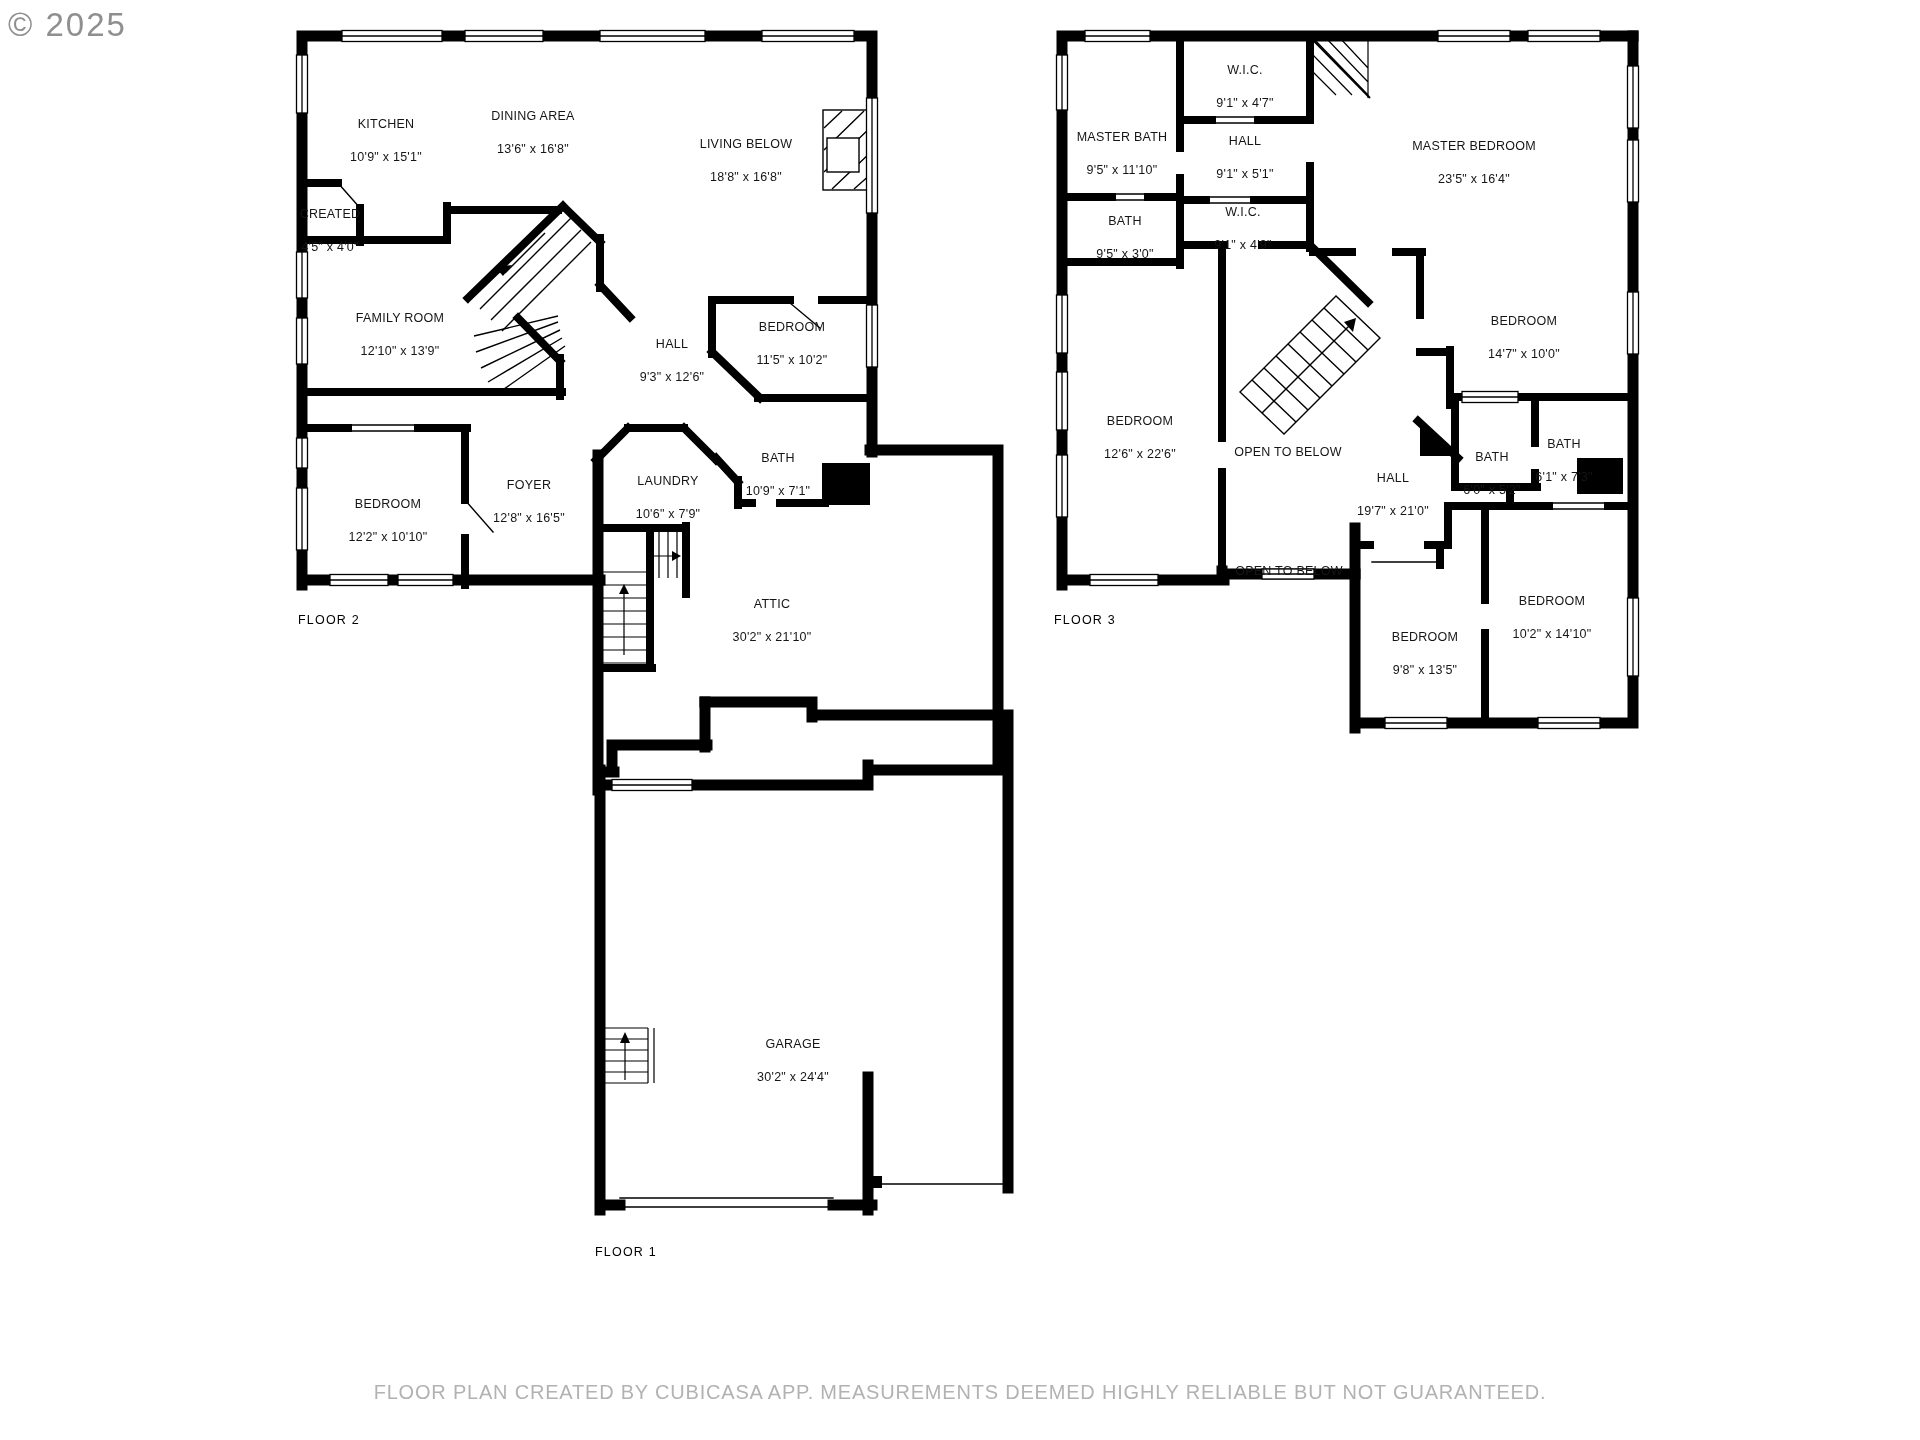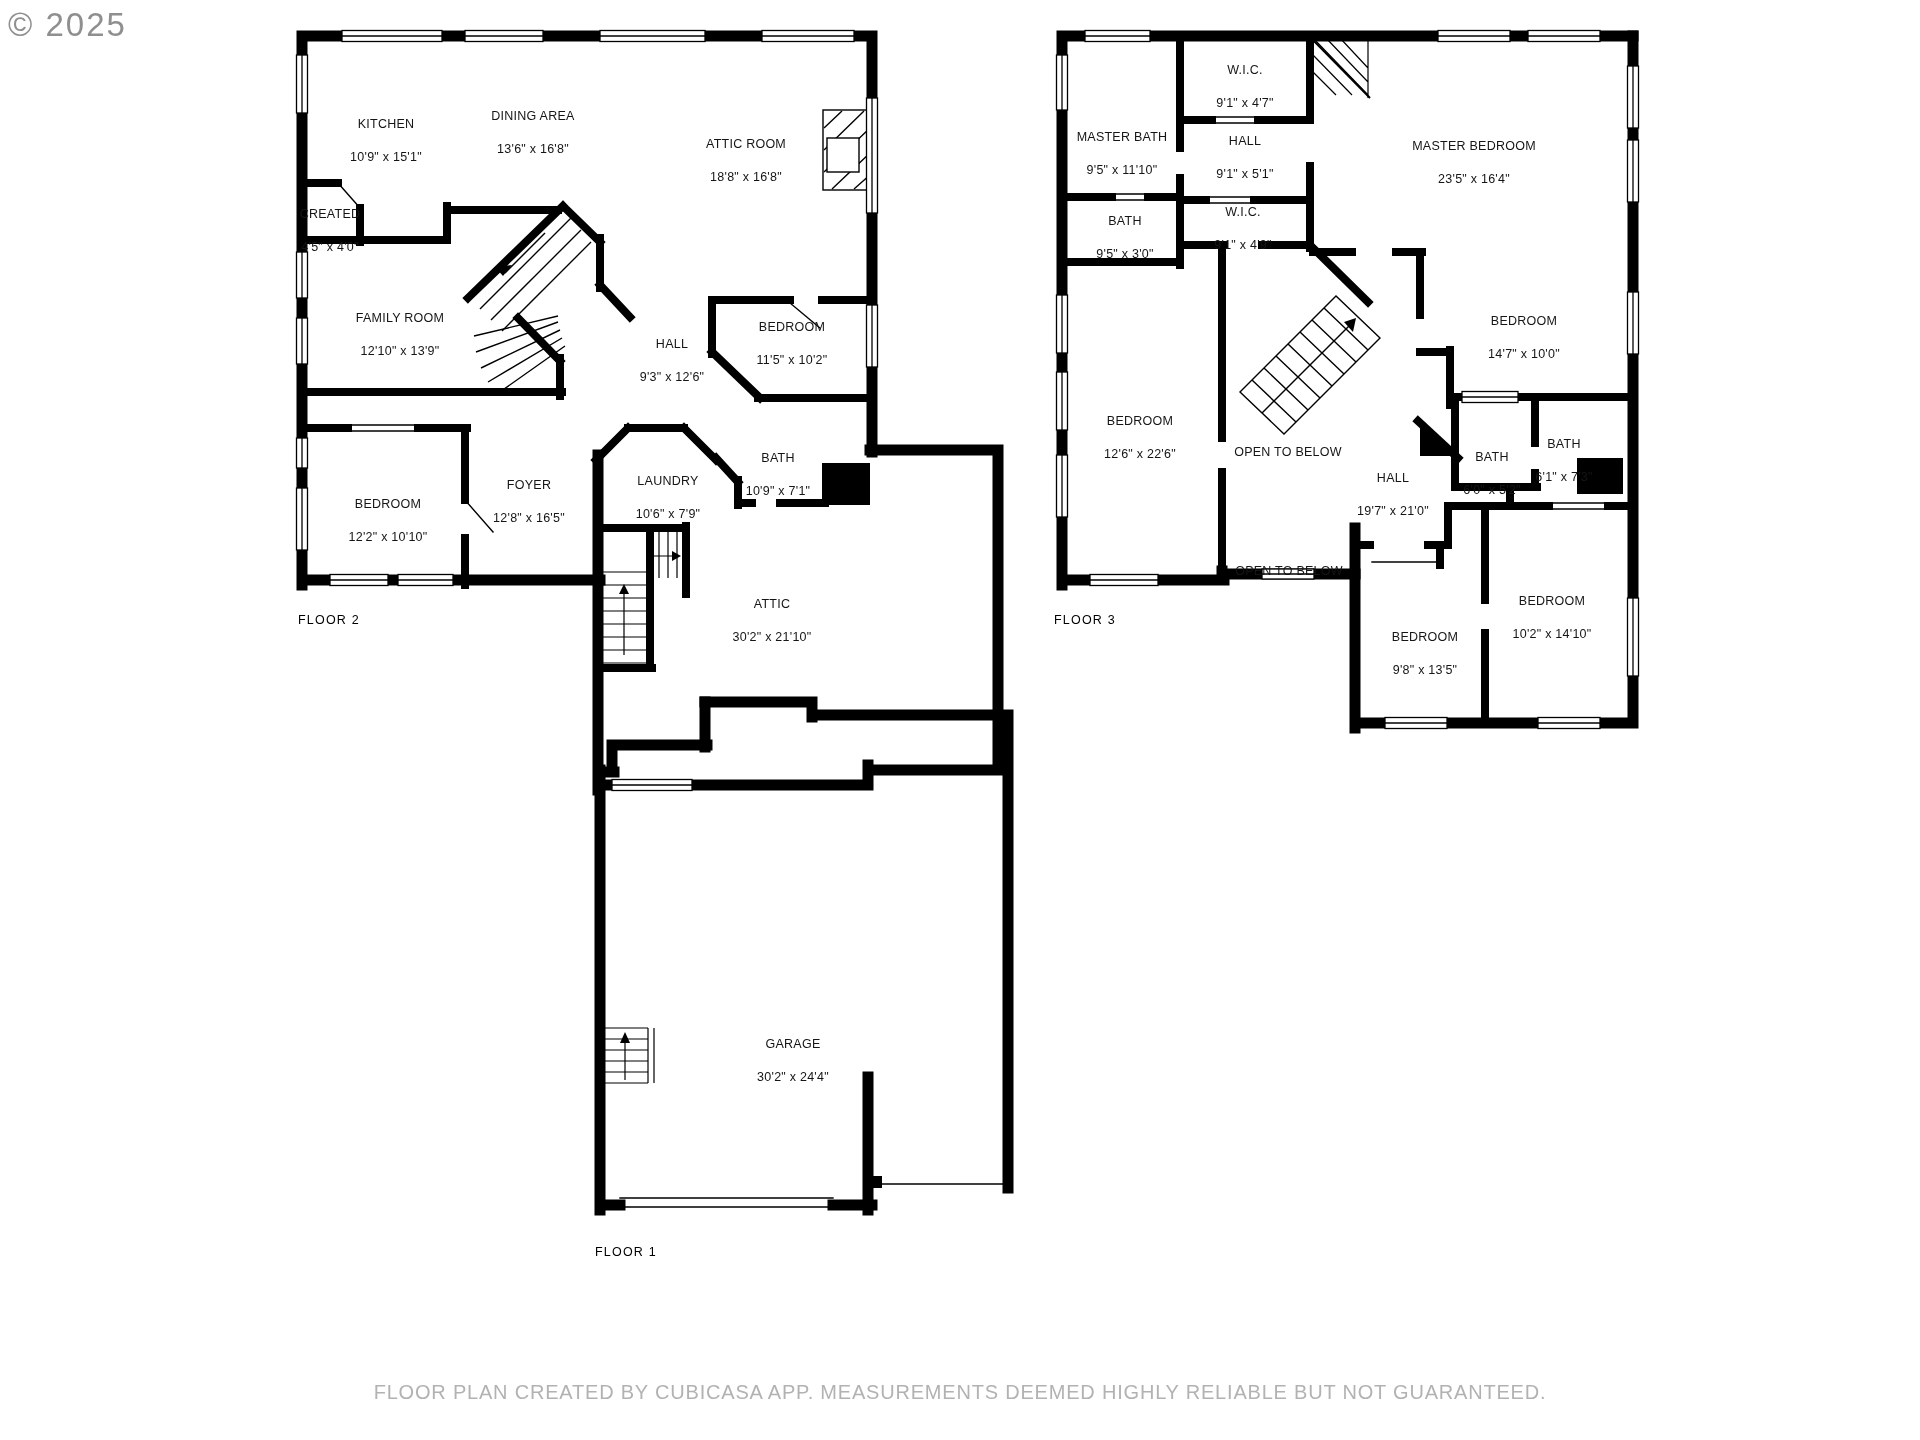--- a/index.html
+++ b/index.html
@@ -206,21 +206,21 @@
 
 <div class="room" style="left:386px;top:133px">
   <span>KITCHEN</span>
   <span>10'9" x 15'1"</span>
 </div>
 <div class="room" style="left:533px;top:125px">
   <span>DINING AREA</span>
   <span>13'6" x 16'8"</span>
 </div>
 <div class="room" style="left:746px;top:153px">
-  <span>ATTIC ROOM</span>
+  <span>LIVING BELOW</span>
   <span>18'8" x 16'8"</span>
 </div>
 <div class="room" style="left:330px;top:223px">
   <span>CREATED</span>
   <span>4'5" x 4'0"</span>
 </div>
 <div class="room" style="left:400px;top:327px">
   <span>FAMILY ROOM</span>
   <span>12'10" x 13'9"</span>
 </div>

